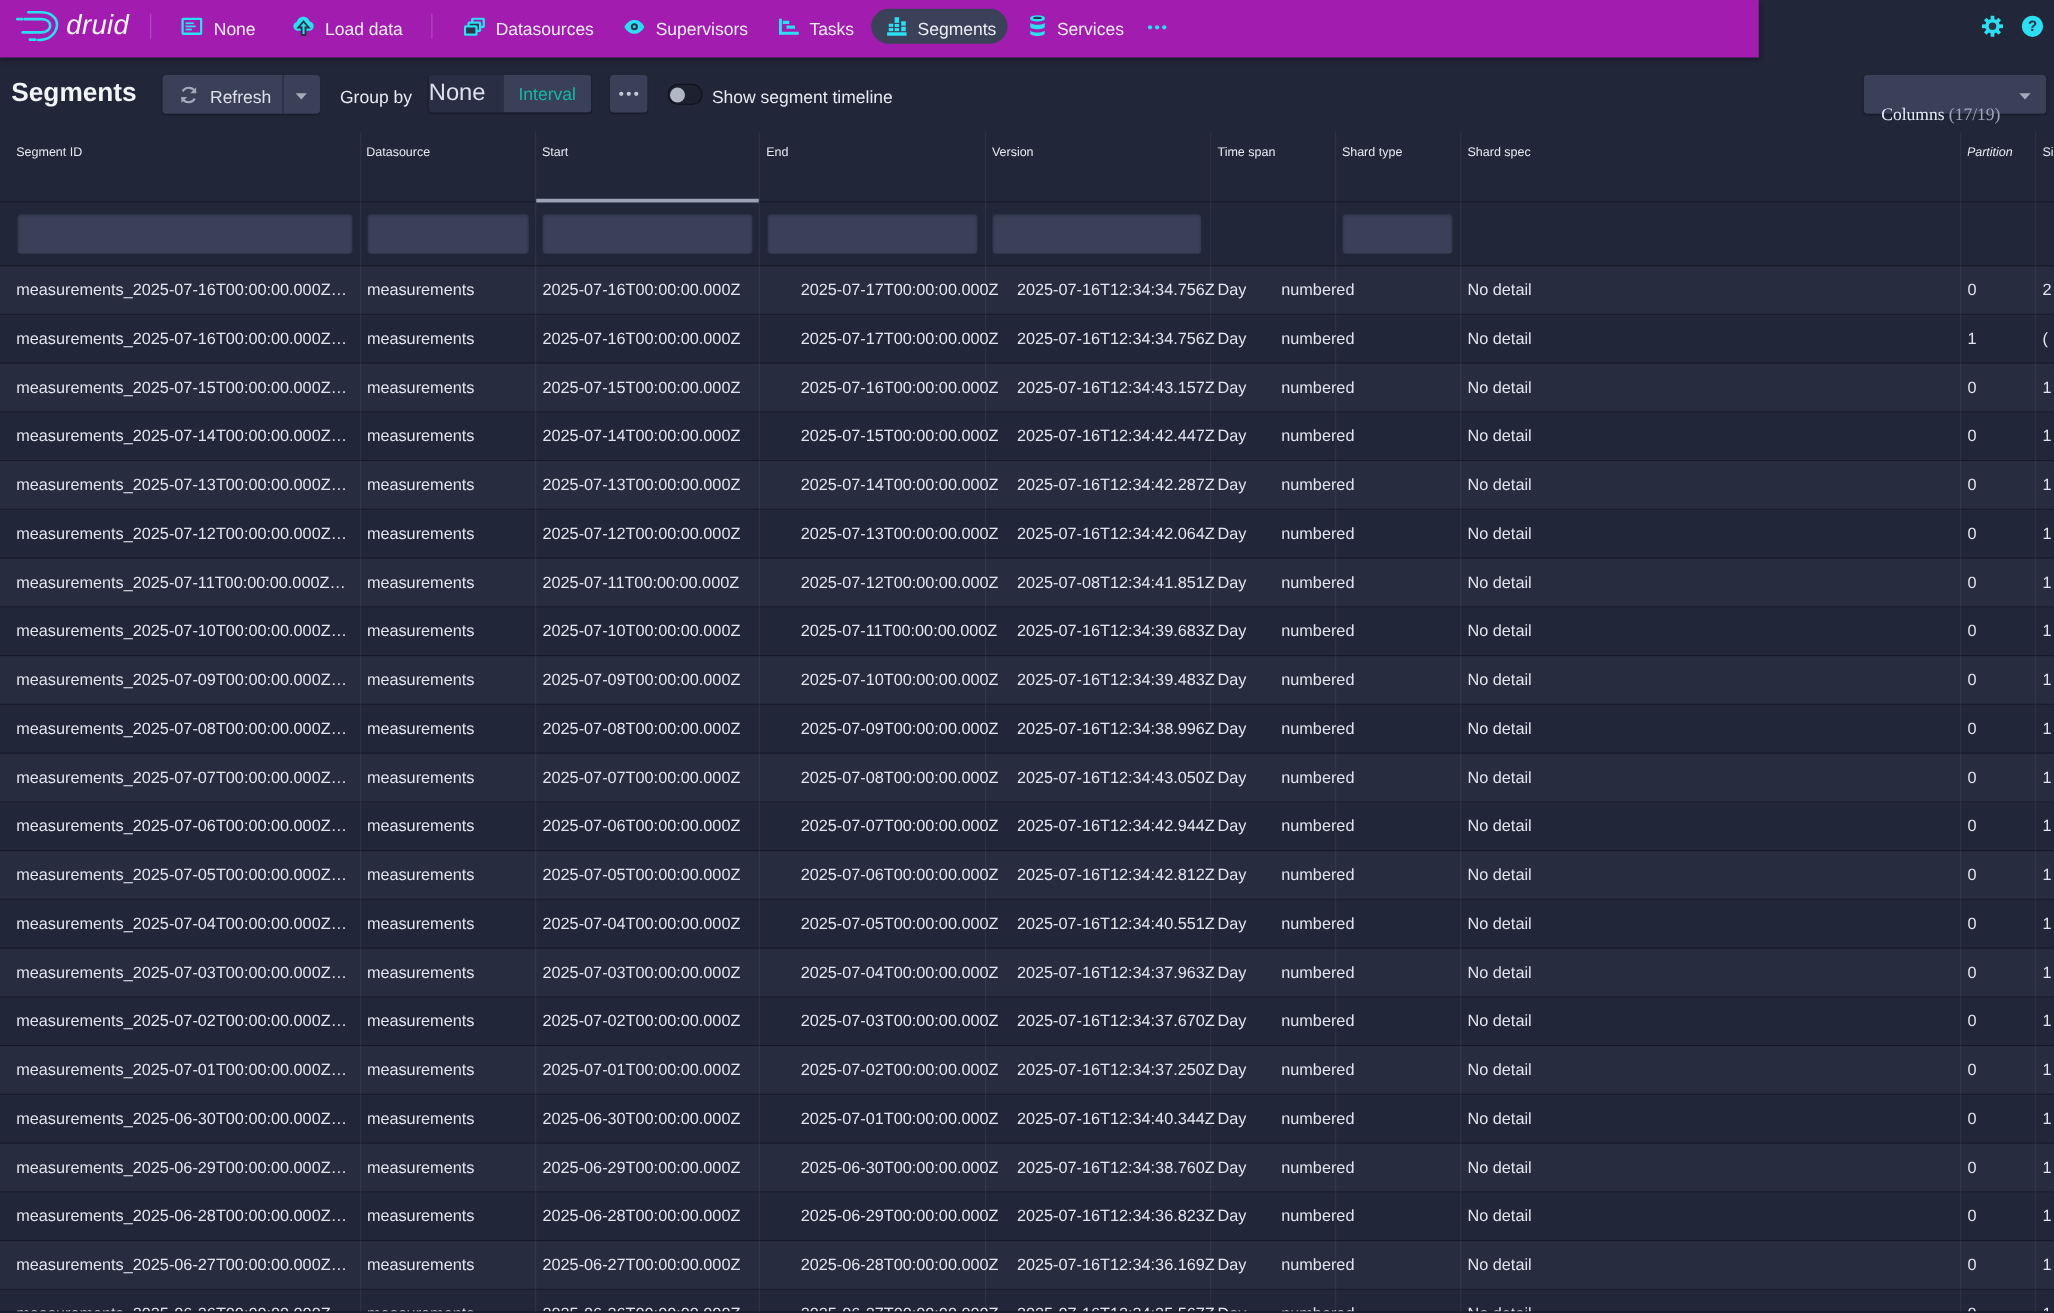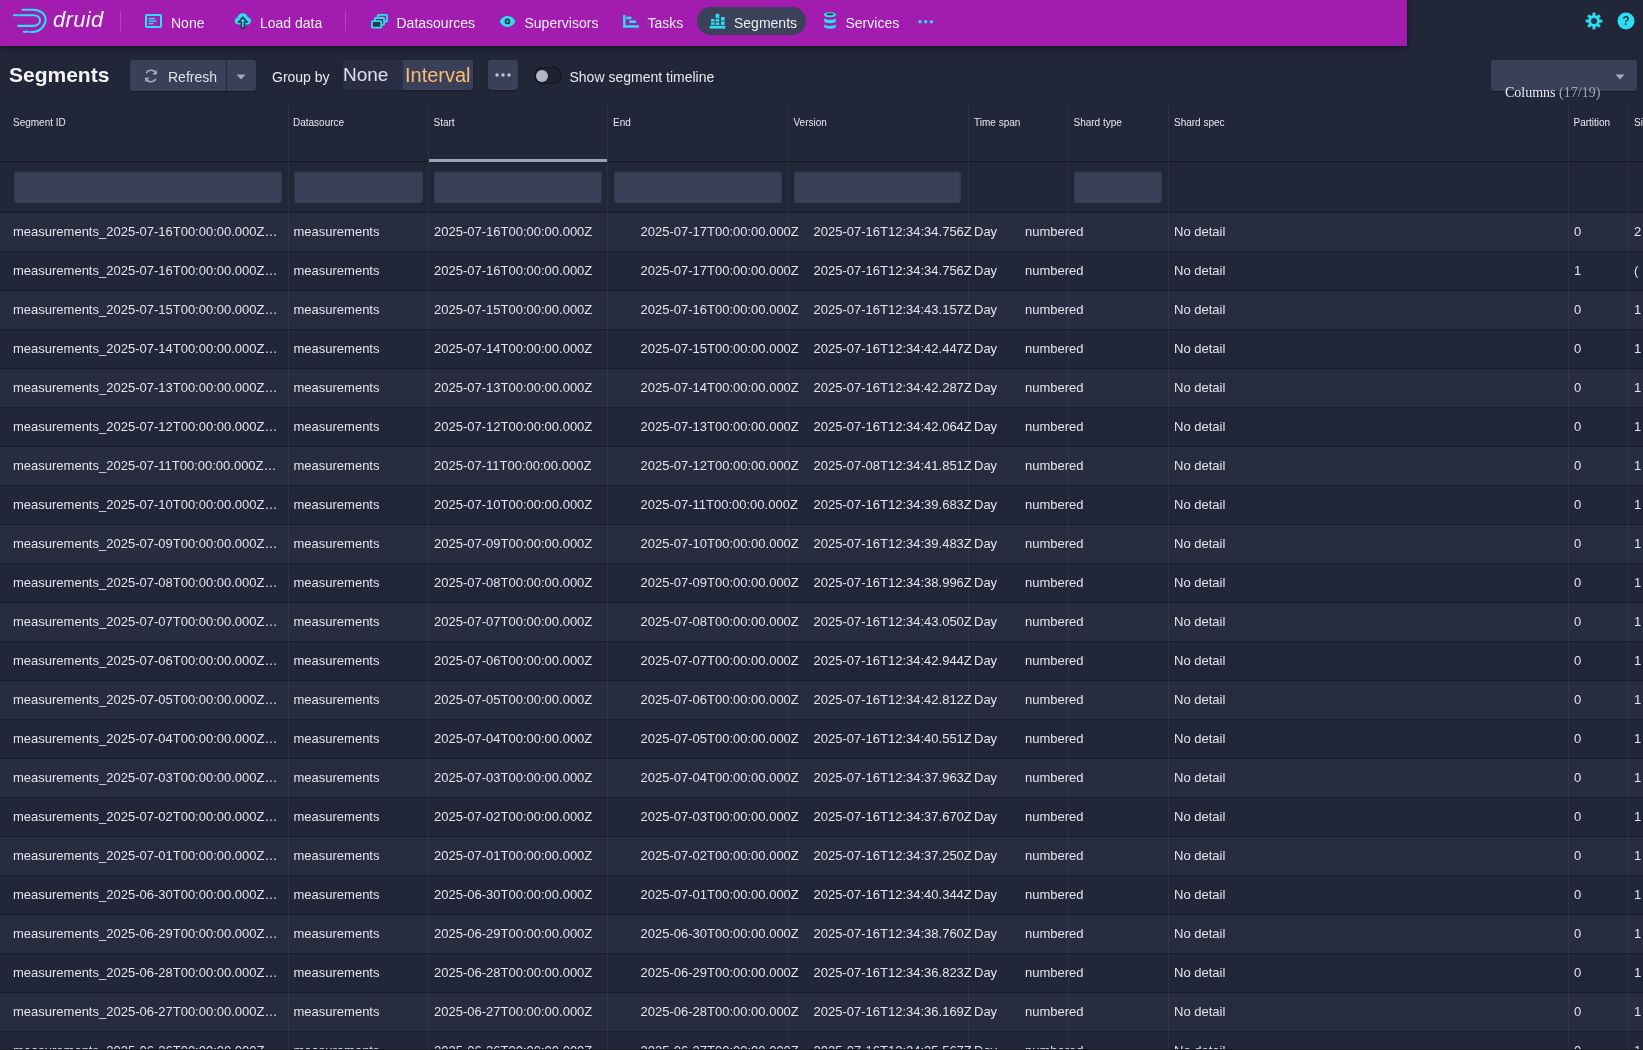--- a/index.html
+++ b/index.html
@@ -310,21 +310,21 @@
 <div class="abs" style="left:428.5px; top:158.5px; width:178.5px; height:3px; background:#9ca2b5; z-index:3;"></div>
 
 <span class="th" style="left:13px">Segment ID</span>
 <span class="th" style="left:293px">Datasource</span>
 <span class="th" style="left:433.5px">Start</span>
 <span class="th" style="left:613px">End</span>
 <span class="th" style="left:793.5px">Version</span>
 <span class="th" style="left:974px">Time span</span>
 <span class="th" style="left:1073.5px">Shard type</span>
 <span class="th" style="left:1174px">Shard spec</span>
-<span class="th" style="left:1573.5px; width:50px; overflow:hidden; text-overflow:ellipsis;">Partition</span>
+<span class="th" style="left:1573.5px; width:50px; overflow:hidden; text-overflow:ellipsis;font-style:italic;">Partition</span>
 <span class="th" style="left:1634px">Size</span>
 
 <div class="finput" style="left:14px; width:268px"></div>
 <div class="finput" style="left:293.5px; width:129px"></div>
 <div class="finput" style="left:433.5px; width:168px"></div>
 <div class="finput" style="left:613.5px; width:168px"></div>
 <div class="finput" style="left:794px; width:167px"></div>
 <div class="finput" style="left:1073.5px; width:88px"></div>
 
 <div class="title">Segments</div>
@@ -340,21 +340,21 @@
 </svg>
 <span class="lbl" style="left:168px; top:68.5px; color:#dde0ea;">Refresh</span>
 <svg class="abs" style="left:236px; top:73.5px" width="10" height="6" viewBox="0 0 10 6">
     <path d="M0.5,0.5 h9 l-4.5,5 z" fill="#a6abbc"></path>
   </svg>
 <span class="lbl" style="left:272px; top:68.5px;">Group by</span>
 <div class="abs" style="left:343px; top:60px; width:130px; height:30px; border-radius:3px; overflow:hidden; box-shadow:0 1px 1px rgba(10,12,20,0.4);">
   <div style="position:absolute; left:0; top:0; width:59.5px; height:30px; background:#292e45;"></div>
   <div style="position:absolute; left:59.5px; top:0; width:70.5px; height:30px; background:#3a4058;"></div>
   <div style="position:absolute; left:0; top:0; width:59.5px; height:30px; line-height:30px; color:#dde0ea; font-size:19px;">None</div>
-  <div style="position:absolute; left:59.5px; top:0; width:70.5px; height:30px; line-height:30px; text-align:center; color:#fdba74; font-size:20px;">Interval</div>
+  <div style="position:absolute; left:59.5px; top:0; width:70.5px; height:30px; line-height:30px; text-align:center; color:#14b8a6; font-size:14px;">Interval</div>
 </div>
 <div class="btn" style="left:488px; top:60px; width:30px; height:30px;"></div>
 <svg class="abs" style="left:494px; top:72px" width="18" height="6" viewBox="0 0 18 6">
   <circle cx="3" cy="3" r="1.7" fill="#c3c8d5"></circle>
     <circle cx="9" cy="3" r="1.7" fill="#c3c8d5"></circle>
     <circle cx="15" cy="3" r="1.7" fill="#c3c8d5"></circle>
 </svg>
 <div class="abs" style="left:533.5px; top:67px; width:28px; height:17px; border-radius:9px; background:#1d2230; box-shadow:inset 0 0 0 1px rgba(10,12,18,0.6);"></div>
 <div class="abs" style="left:536px; top:69.5px; width:12px; height:12px; border-radius:50%; background:#b2b7c5;"></div>
 <span class="lbl" style="left:569.5px; top:68.5px;">Show segment timeline</span>

